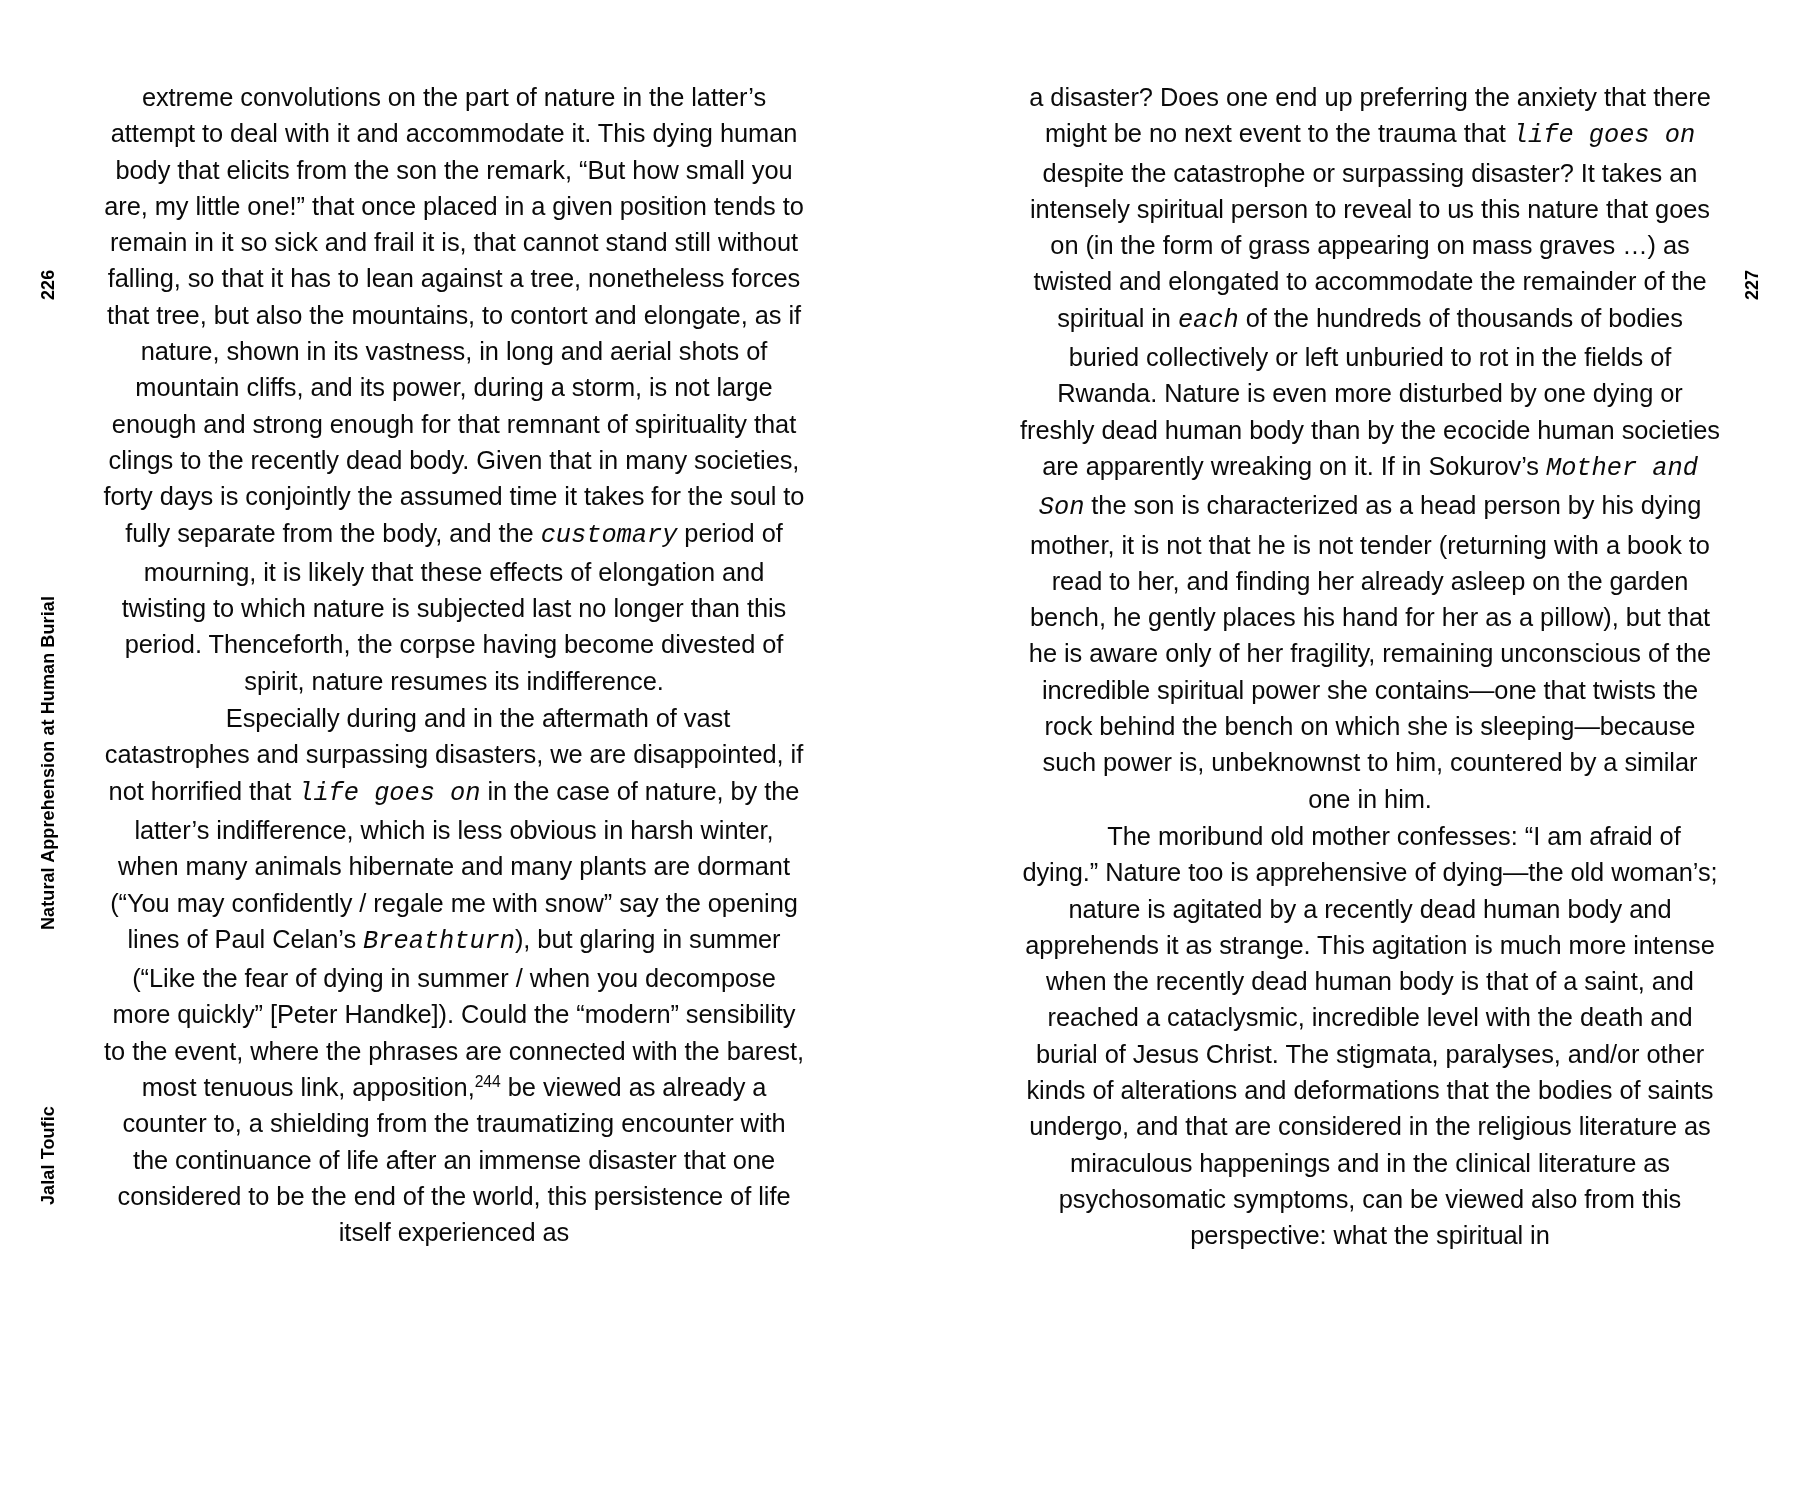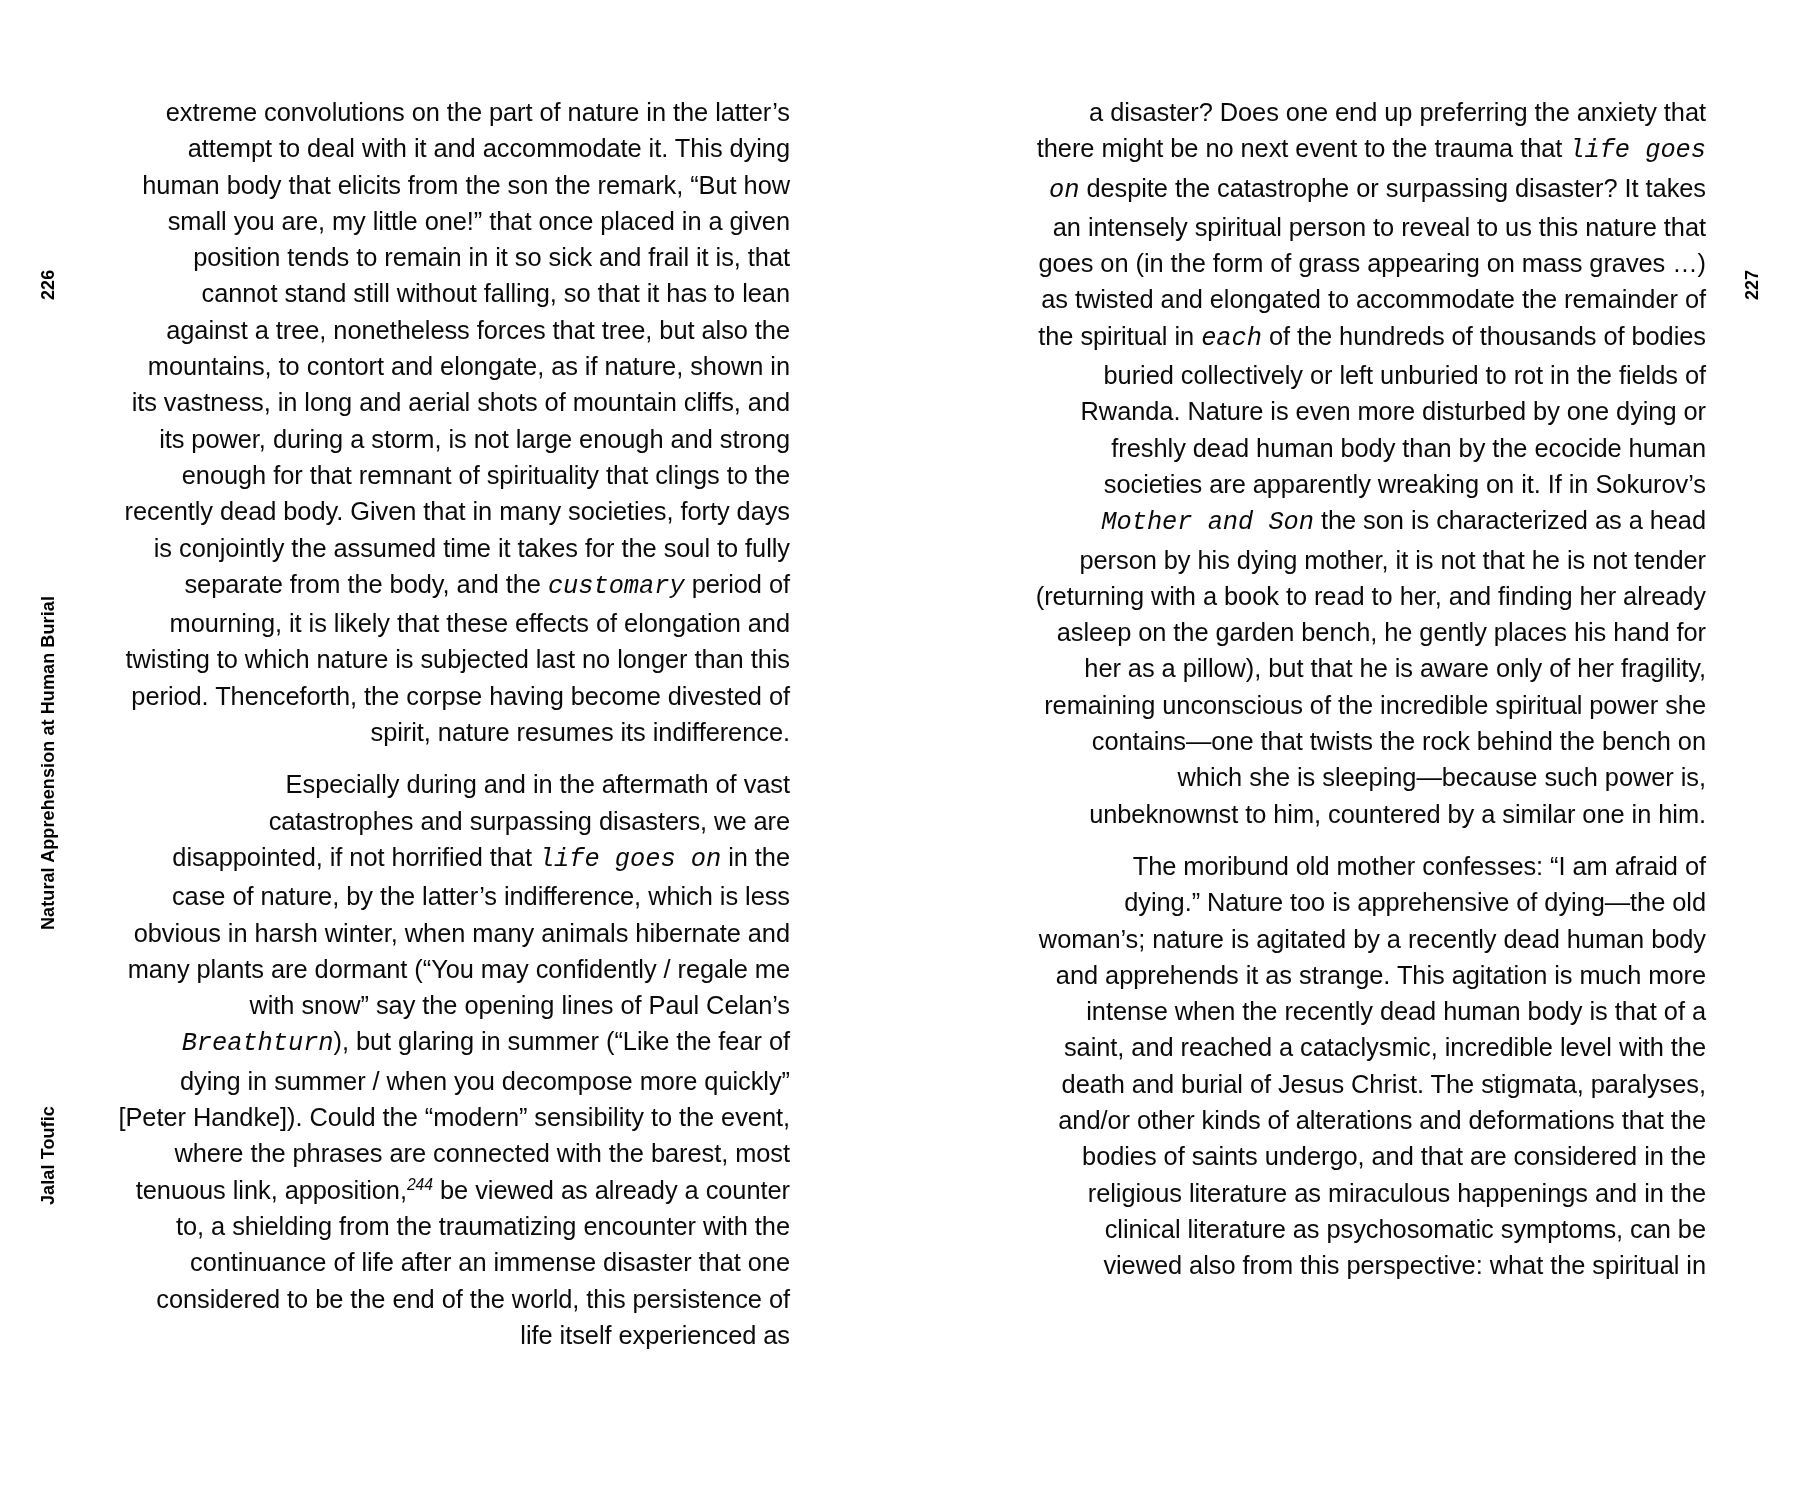--- a/index.html
+++ b/index.html
@@ -83,40 +83,39 @@
 
   .column {
     position: absolute;
     top: 78px;
     width: 704px;
   }
   .col-left  { left: 102px; }
   .col-right { left: 1018px; }
 
   .column p {
-    margin: 16px;
+    margin: 1px;
     font-size: 25.4px;
     line-height: 36.3px;
     letter-spacing: -0.05px;
-    text-align: right;
+    text-align: center;
     font-weight: 400;
     color: #0a0a0a;
     -webkit-font-smoothing: antialiased;
   }
   .column p.indent {
     text-indent: 48px;
   }
 
   i, em { font-style: italic; font-family: Liberation Mono, monospace; }
 
   sup {
     font-size: 0.62em;
     vertical-align: super;
     line-height: 0;
-    font-style: italic;
   }
 </style>
 </head>
 <body>
 
 <div class="spread">
 
   <div class="margin-left">
     <div class="vert folio-left">226</div>
     <div class="vert chapter-title">Natural Apprehension at Human Burial</div>

